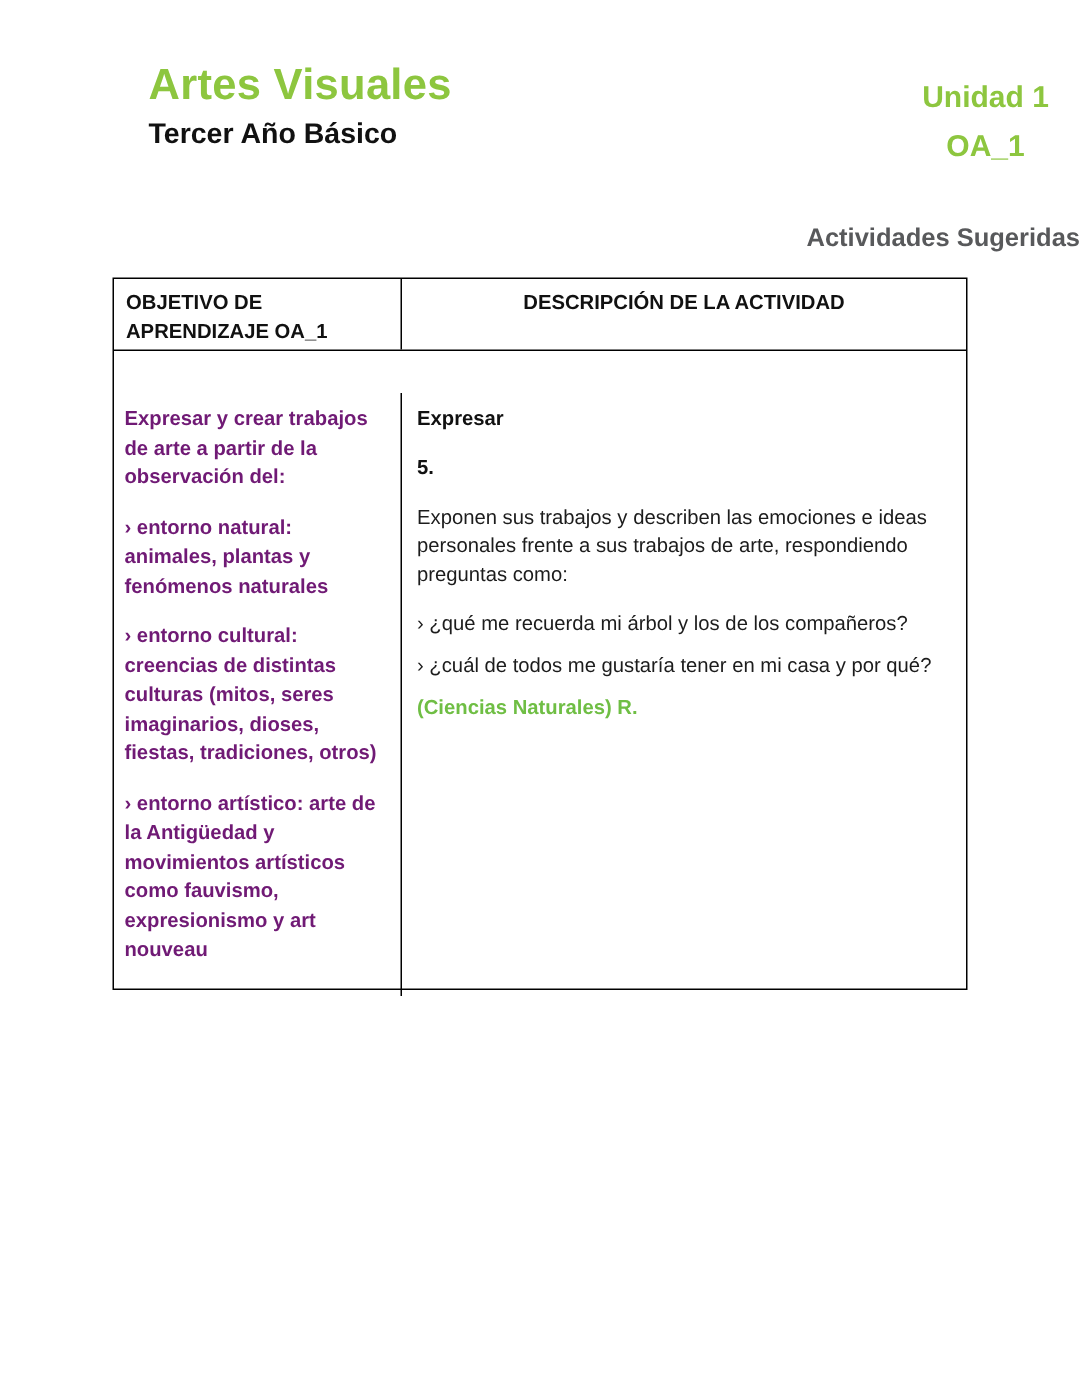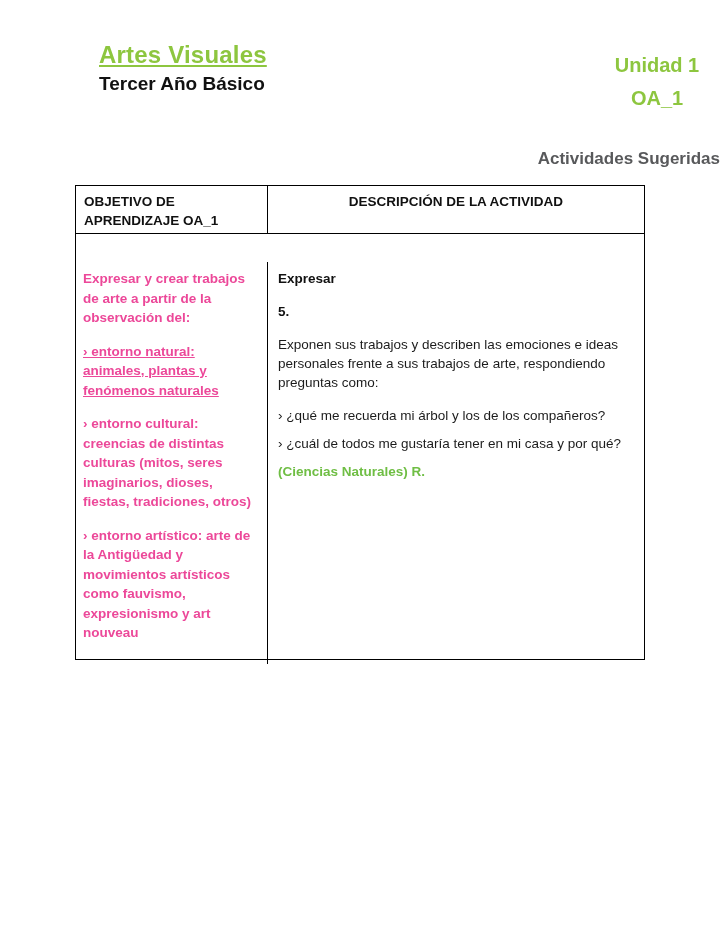--- a/index.html
+++ b/index.html
@@ -10,26 +10,25 @@
     position: relative;
     font-family: "Liberation Sans", sans-serif;
     color: #1a1a1a;
     overflow: hidden;
   }
   .page { position: absolute; inset: 0; background: #fff; }
 
   
   .doc-header { position: absolute; left: 99px; top: 42px; right: 75px; }
   .doc-title {
-    font-size: 24px;
+    font-size: 29px;
     font-weight: bold;
     color: var(--brand-green, #8dc63f);
     letter-spacing: 0.2px;
     line-height: 1.1;
-    text-decoration: underline;
   }
   .doc-subtitle {
     font-size: 19px;
     font-weight: bold;
     color: #111111;
     margin-top: 5px;
   }
   .unit-block {
     position: absolute;
     left: 503px;
@@ -78,23 +77,23 @@
 
   .th-text {
     font-size: 13.5px;
     font-weight: bold;
     line-height: 19px;
     color: #111;
   }
   .col2 .th-text { text-align: center; }
 
   
-  .objective-cell { font-weight: bold; font-size: 13.5px; line-height: 19.5px; color: #ec4899; padding: 7px 8px 7px 7px; }
+  .objective-cell { font-weight: bold; font-size: 13.5px; line-height: 19.5px; color: #701a75; padding: 7px 8px 7px 7px; }
   .objective-cell p { margin-bottom: 14px; }
-  .objective-cell p.underlined { text-decoration: underline; }
+  .objective-cell p.underlined { }
 
   
   .activity-cell { font-size: 13.5px; line-height: 19px; color: #1c1c1c; padding: 7px 12px 7px 10px; }
   .activity-topic { font-weight: bold; color: #111; margin-bottom: 14px; }
   .activity-number { font-weight: bold; color: #111; margin-bottom: 14px; }
   .activity-desc { margin-bottom: 14px; }
   .activity-question { margin-bottom: 9px; }
   .activity-note {
     font-weight: bold;
     color: var(--note-green, #6fbe44);

